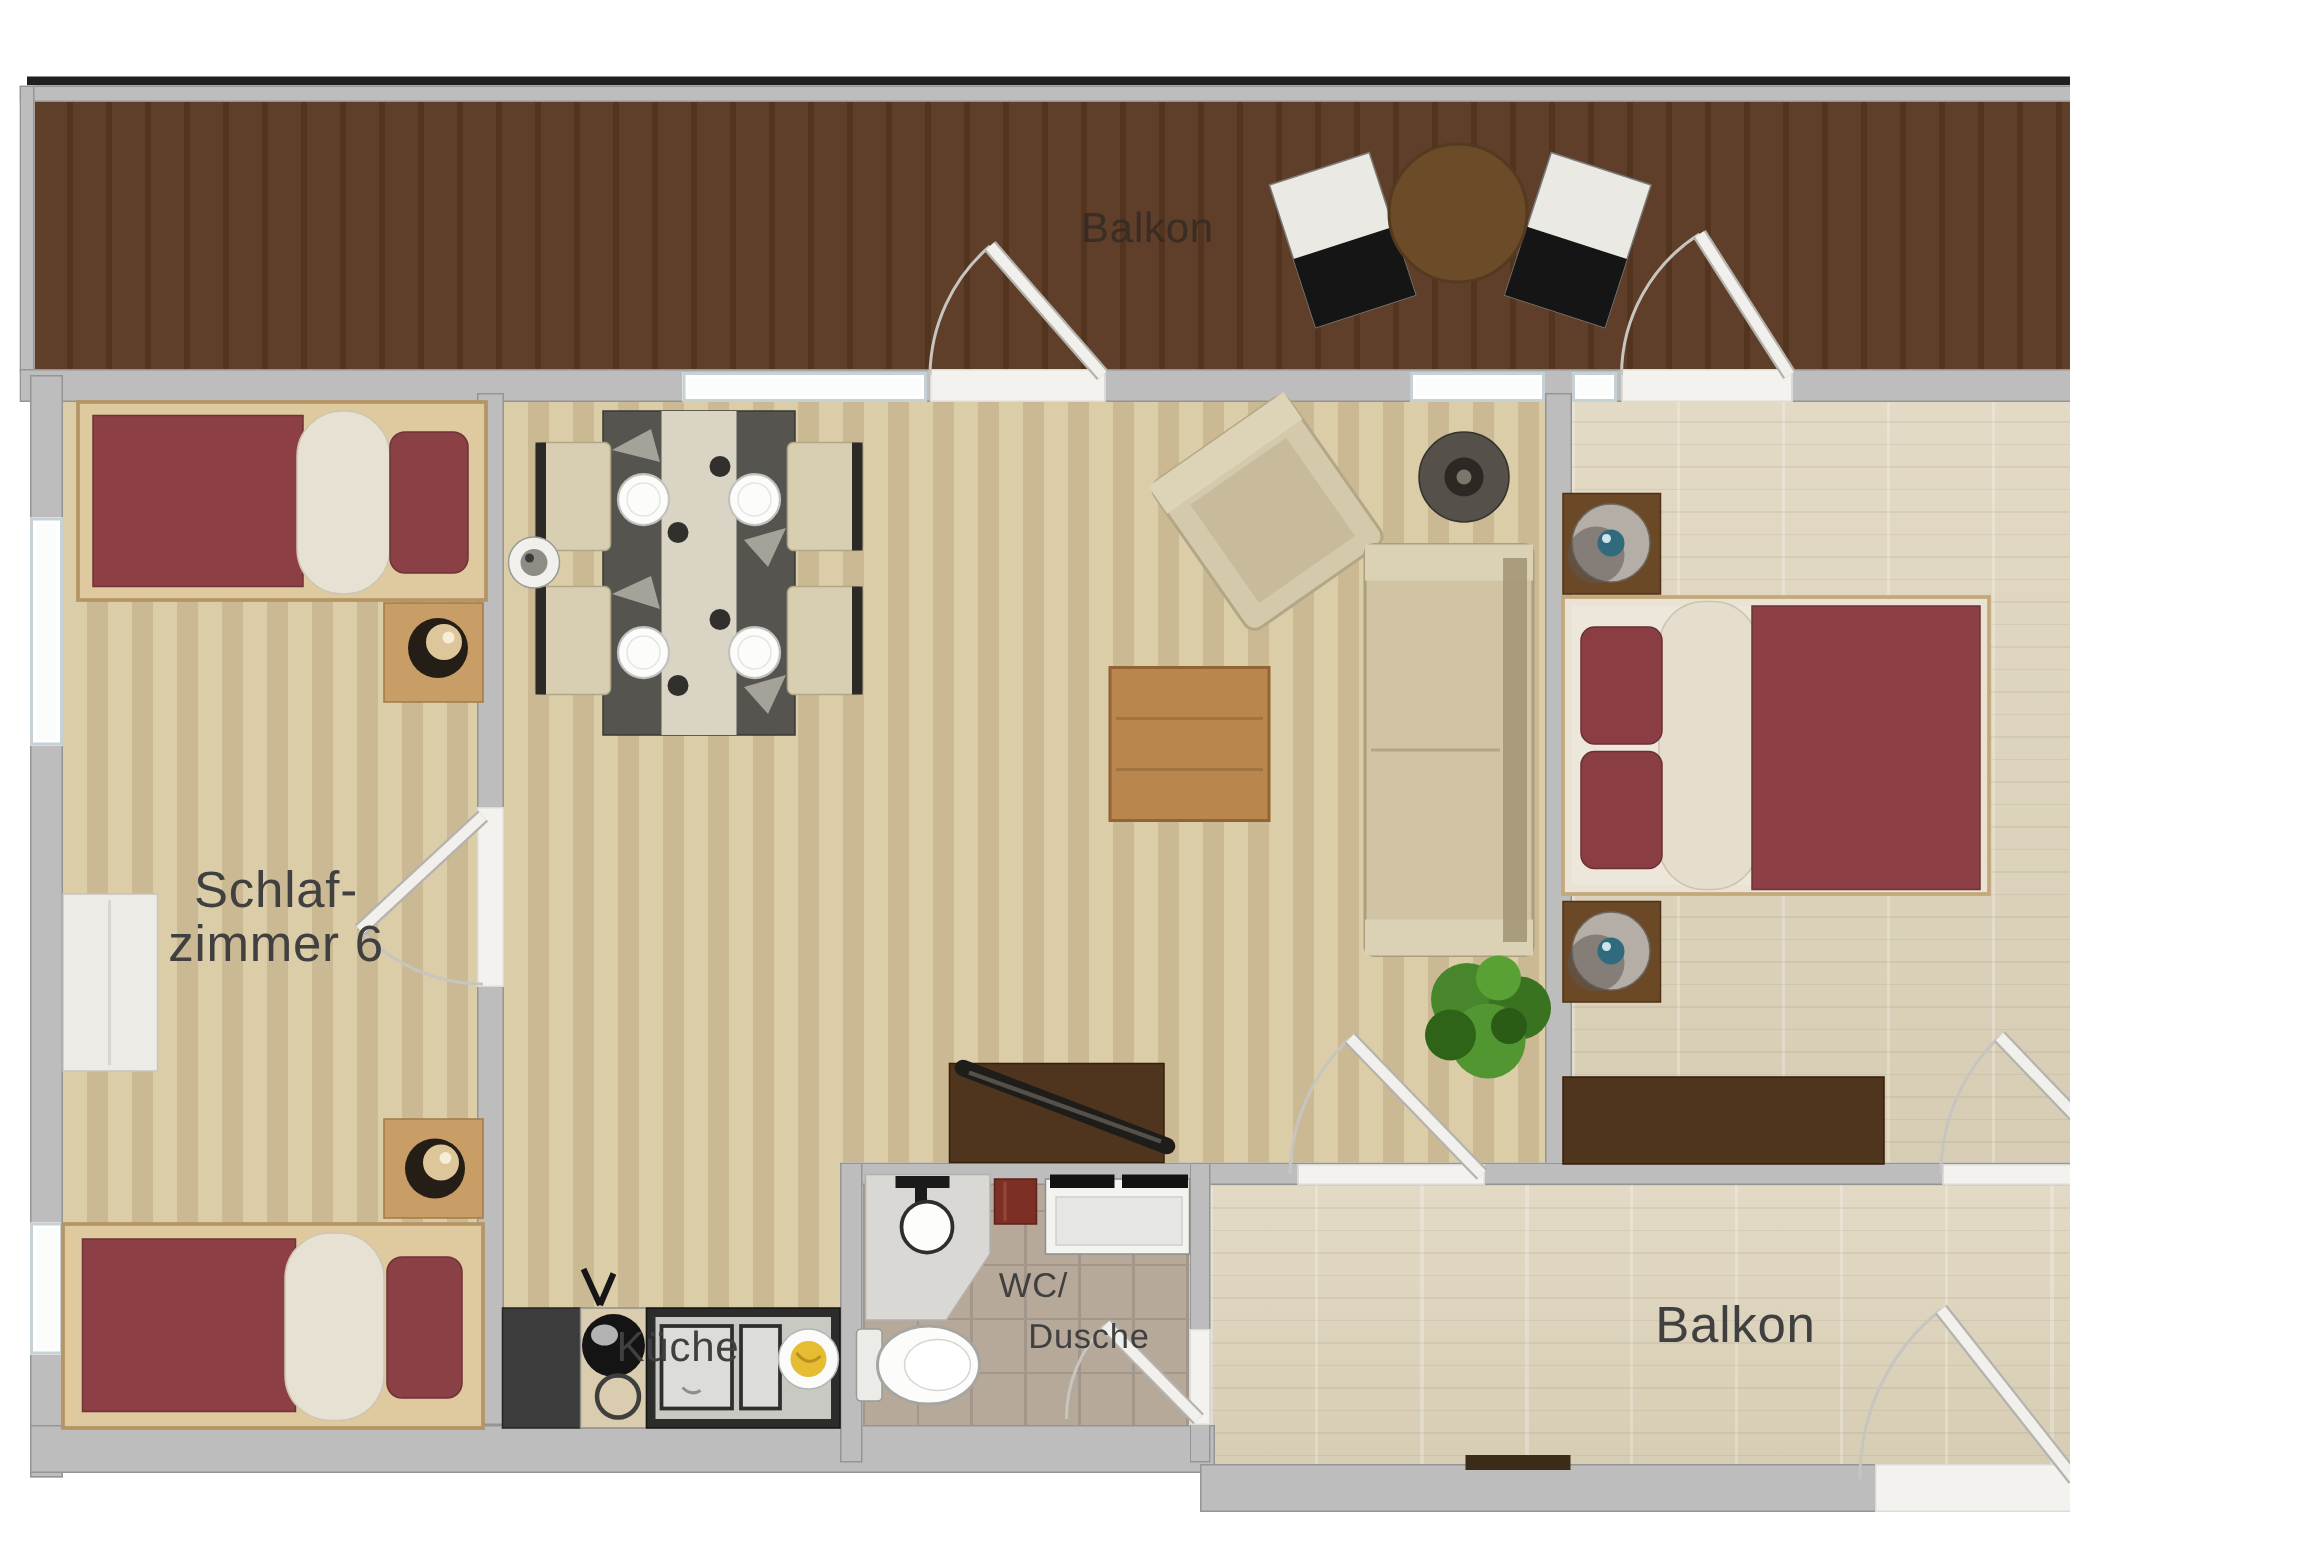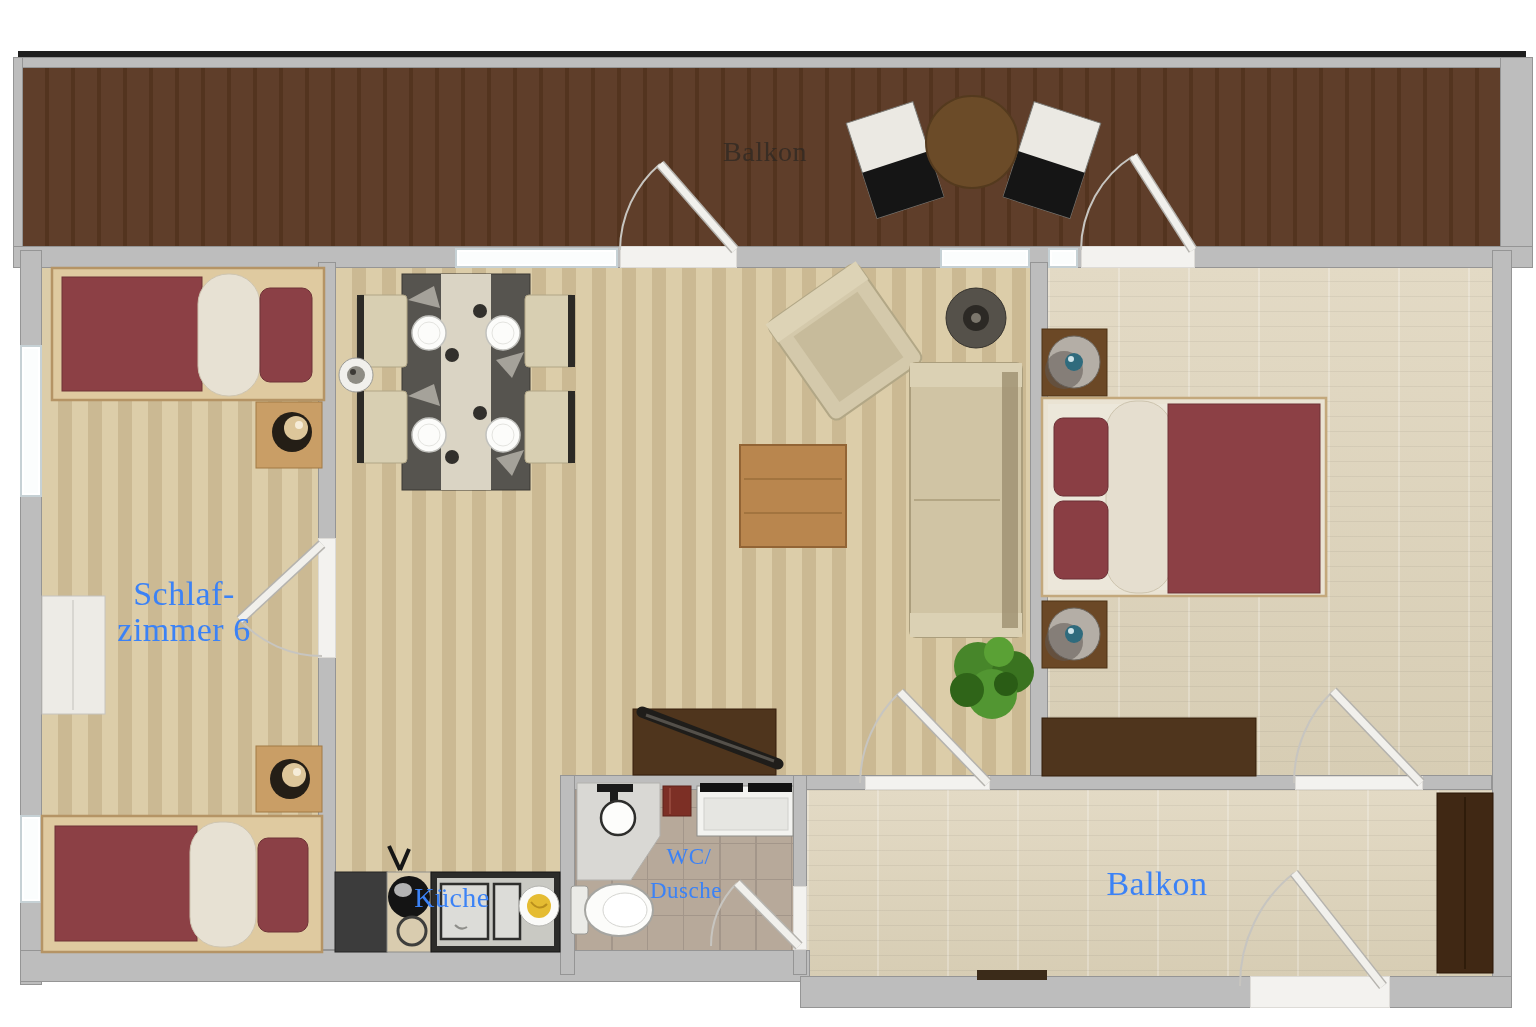--- a/index.html
+++ b/index.html
@@ -10,36 +10,36 @@
     --floor-light-stripe:#cbb993;
     --floor-parquet:#e3dac5;
     --floor-parquet-dark:#d7cdb4;
     --tile:#b7a99a;
     --bed-red:#8c4045;
     --sofa-beige:#d0c4a4;
     --dark-wood:#4f351d;
     --door-white:#f1f0ec;
   }
   html,body{margin:0;padding:0;background:#ffffff;}
-  .plan{position:relative;width:1536px;height:1027px;background:#fff;
-        font-family:Liberation Serif, serif;overflow:hidden;}
+  .plan{position:relative;width:1380px;height:1027px;background:#fff;
+        font-family:Liberation Sans, sans-serif;overflow:hidden;}
   .abs{position:absolute;}
   .wall{position:absolute;background:var(--wall);box-shadow:inset 0 0 0 1px #959595;}
   .window{position:absolute;background:#fbfdfd;box-shadow:inset 0 0 0 2px #c6d1d5, inset 0 0 0 4px #ffffff;}
   .opening{position:absolute;background:#f3f2ef;box-shadow:inset 0 0 0 1px #dddbd7;}
   .floor-balcony{position:absolute;background:repeating-linear-gradient(90deg,var(--balcony-wood) 0 22px,var(--balcony-wood-dark) 22px 26px);}
   .floor-light{position:absolute;background:repeating-linear-gradient(90deg,#dccda9 0 16px,var(--floor-light-stripe) 16px 30px);background-color:var(--floor-light);}
   .floor-parquet{position:absolute;background:
       repeating-linear-gradient(180deg,rgba(0,0,0,0.05) 0 1px,transparent 1px 15px),
       repeating-linear-gradient(90deg,rgba(255,255,255,0.25) 0 2px,transparent 2px 70px),
       linear-gradient(var(--floor-parquet),var(--floor-parquet-dark));}
   .floor-tile{position:absolute;background-color:var(--tile);background-image:
       repeating-linear-gradient(90deg,#a3968a 0 1.5px,transparent 1.5px 36px),
       repeating-linear-gradient(0deg,#a3968a 0 1.5px,transparent 1.5px 36px);}
-  .label{position:absolute;transform:translate(-50%,-50%);color:#3b82f6;white-space:nowrap;letter-spacing:0.5px;}
+  .label{position:absolute;transform:translate(-50%,-50%);color:#404040;white-space:nowrap;letter-spacing:0.5px;}
   .lab-balkon{font-size:28px;color:rgba(43,39,34,0.72);}
   .lab-big{font-size:34px;}
   .lab-mid{font-size:28px;margin-top:40px;}
   .lab-wc{font-size:23px;}
   svg .leaf-shadow{stroke:#b5b3ae;stroke-width:10;stroke-linecap:butt;}
   svg .leaf{stroke:var(--door-white);stroke-width:7;stroke-linecap:butt;}
   svg .arc{stroke:#c7c5c0;stroke-width:2;fill:none;}
 </style>
 </head>
 <body>
@@ -307,16 +307,16 @@
       <line class="leaf-shadow" x1="1383" y1="986" x2="1294" y2="873"></line>
       <line class="leaf" x1="1383" y1="986" x2="1294" y2="873"></line>
     </g>
   </svg>
 
   <div class="label lab-balkon" style="left:765px;top:152px;">Balkon</div>
   <div class="label lab-big" style="left:184px;top:594px;">Schlaf-</div>
   <div class="label lab-big" style="left:184px;top:630px;">zimmer 6</div>
   <div class="label lab-mid" style="left:452px;top:858px;">Küche</div>
   <div class="label lab-wc" style="left:689px;top:857px;">WC/</div>
-  <div class="label lab-wc" style="left:686px;top:891px;">Dusche</div>
+  <div class="label lab-wc" style="left:726px;top:891px;">Dusche</div>
   <div class="label lab-big" style="left:1157px;top:884px;">Balkon</div>
 
 </div>
 
 </body></html>

